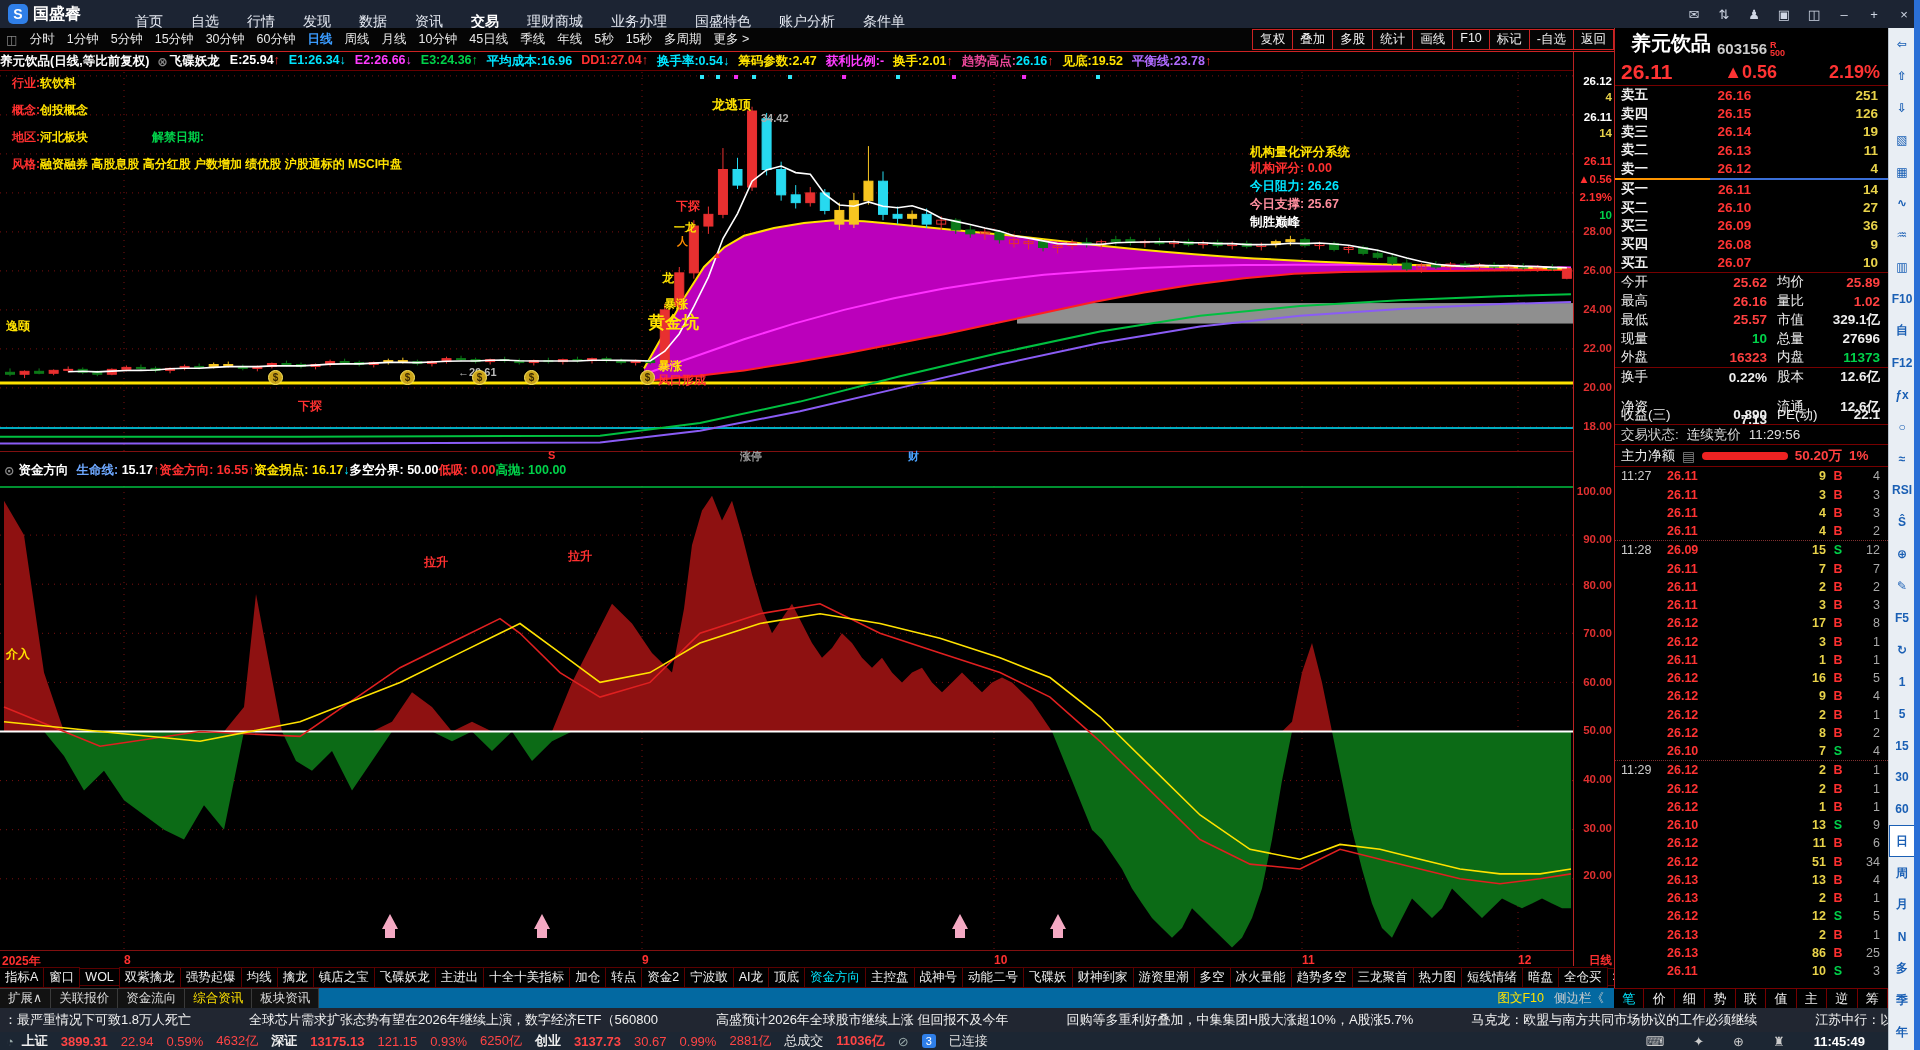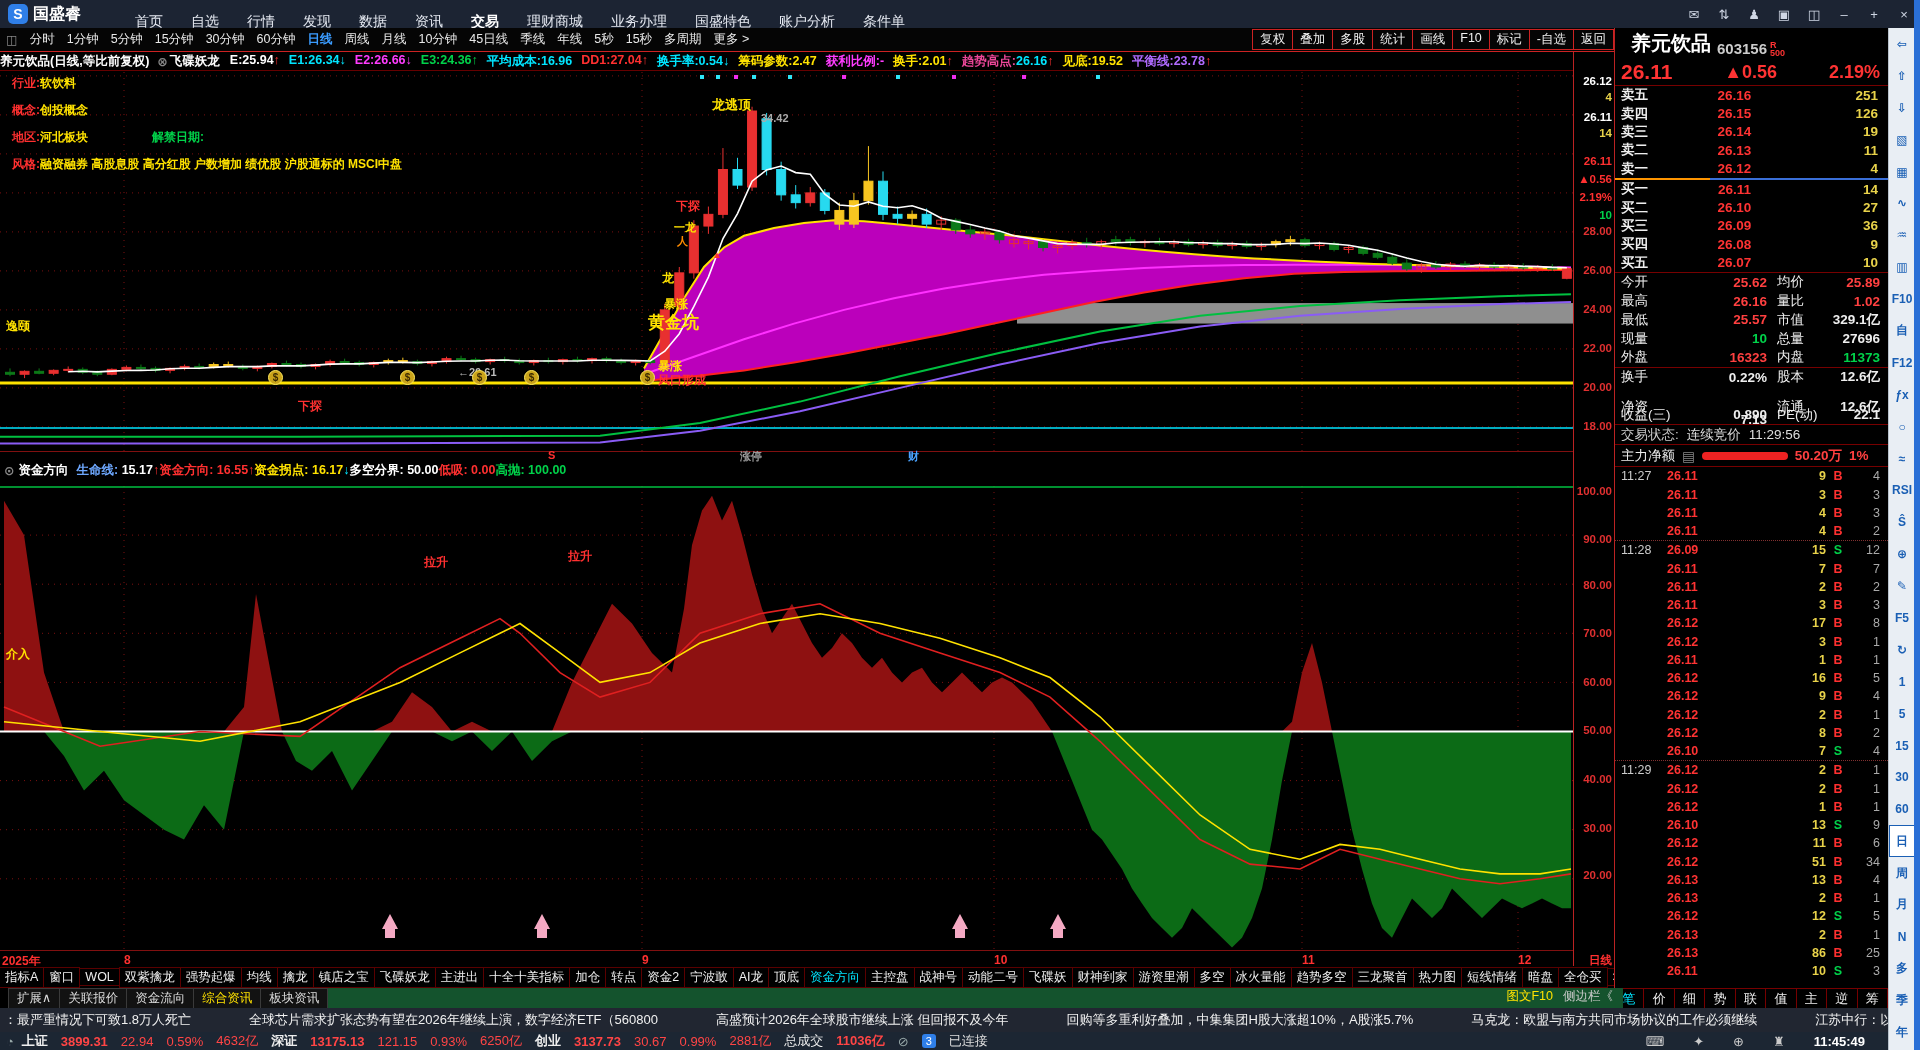--- a/index.html
+++ b/index.html
@@ -70,21 +70,21 @@
   .minitabs{position:absolute;left:1614px;top:988px;width:274px;height:20px;display:flex;background:#000;
             border-top:1px solid #700;}
   .minitabs .mt{flex:1;border-right:1px solid #700;display:flex;align-items:center;justify-content:center;
                 font-size:13px;color:#eee;}
   .minitabs .mt.active{color:#00e5ff;}
   
   .indtabs{position:absolute;left:0;top:966px;width:1614px;height:22px;background:#000;display:flex;
            align-items:center;overflow:hidden;}
   .indtabs .it{border:1px solid #5a0000;margin-left:-1px;padding:1px 5px;font-size:12.5px;color:#eee;white-space:nowrap;}
   .indtabs .it.active{color:#00e5ff;}
-  .tabs2{position:absolute;left:9px;top:988px;width:1614px;height:20px;background:#14532d;display:flex;align-items:flex-start;}
+  .tabs2{position:absolute;left:0;top:988px;width:1614px;height:20px;background:#0369a1;display:flex;align-items:center;}
   .tabs2 .t2{border:1px solid #3a3a3a;background:#121212;margin-left:-1px;padding:1px 8px;font-size:12.5px;color:#ddd;white-space:nowrap;}
   .tabs2 .t2.active{color:#ffe200;}
   .tabs2 .rlink{font-size:12.5px;margin-right:10px;white-space:nowrap;}
   .ticker{position:absolute;left:0;top:1008px;width:1888px;height:24px;background:#212631;display:flex;
           align-items:center;gap:58px;font-size:13px;color:#f0f0f0;white-space:nowrap;overflow:hidden;padding-left:4px;}
   .statusbar{position:absolute;left:0;top:1032px;width:1888px;height:18px;background:#1c2633;display:flex;
              align-items:center;font-size:13px;white-space:nowrap;overflow:hidden;}
   .statusbar span{margin-right:13px;}
   .conn-badge{display:inline-block;width:14px;height:14px;border-radius:3px;background:#2f7fe8;color:#fff;
               font-size:11px;text-align:center;line-height:14px;margin-right:4px;}
@@ -449,20 +449,29 @@
   <div class="ann" style="left:12px;top:77px;font-size:12px">
     <span style="color:#ff3030">行业:</span><span style="color:#ffe200">软饮料</span></div>
   <div class="ann" style="left:12px;top:104px;font-size:12px">
     <span style="color:#ff3030">概念:</span><span style="color:#ffe200">创投概念</span></div>
   <div class="ann" style="left:12px;top:131px;font-size:12px">
     <span style="color:#ff3030">地区:</span><span style="color:#ffe200">河北板块</span></div>
   <div class="ann" style="left:152px;top:131px;font-size:12px;color:#00d24a">解禁日期:</div>
   <div class="ann" style="left:12px;top:158px;font-size:12px">
     <span style="color:#ff3030">风格:</span><span style="color:#ffe200">融资融券 高股息股 高分红股 户数增加 绩优股 沪股通标的 MSCI中盘</span></div>
 
+  <div class="abs" style="left:1250px;top:146px">
+    <div class="ann score-title" style="position:static;font-size:12.5px">机构量化评分系统</div>
+    <div>
+        <div style="font-size: 12.5px; font-weight: bold; line-height: 18px; color: rgb(255, 48, 48);">机构评分: 0.00</div>
+        <div style="font-size: 12.5px; font-weight: bold; line-height: 18px; color: rgb(0, 229, 255);">今日阻力: 26.26</div>
+        <div style="font-size: 12.5px; font-weight: bold; line-height: 18px; color: rgb(255, 142, 158);">今日支撑: 25.67</div>
+        <div style="font-size: 12.5px; font-weight: bold; line-height: 18px; color: rgb(255, 255, 255);">制胜巅峰</div>
+      </div>
+  </div>
 
   <div class="abs" style="left:0;top:458px;width:1573px;height:24px;display:flex;align-items:center;font-size:12.5px;font-weight:bold;background:#000">
     <span style="color:#888;margin:0 4px 0 4px">⊙</span>
     <span style="color:#fff;margin-right:8px">资金方向</span>
     <div style="display:flex">
         <div class="fld"><span style="color: rgb(110, 168, 255);">生命线: </span><span style="color: rgb(255, 255, 255);">15.17</span><span style="color: rgb(255, 48, 48);">↑</span></div>
         <div class="fld"><span style="color: rgb(255, 48, 48);">资金方向: </span><span style="color: rgb(255, 48, 48);">16.55</span><span style="color: rgb(255, 48, 48);">↑</span></div>
         <div class="fld"><span style="color: rgb(255, 226, 0);">资金拐点: </span><span style="color: rgb(255, 226, 0);">16.17</span><span style="color: rgb(0, 229, 255);">↓</span></div>
         <div class="fld"><span style="color: rgb(255, 255, 255);">多空分界: </span><span style="color: rgb(255, 255, 255);">50.00</span></div>
         <div class="fld"><span style="color: rgb(255, 48, 48);">低吸: </span><span style="color: rgb(255, 48, 48);">0.00</span></div>

